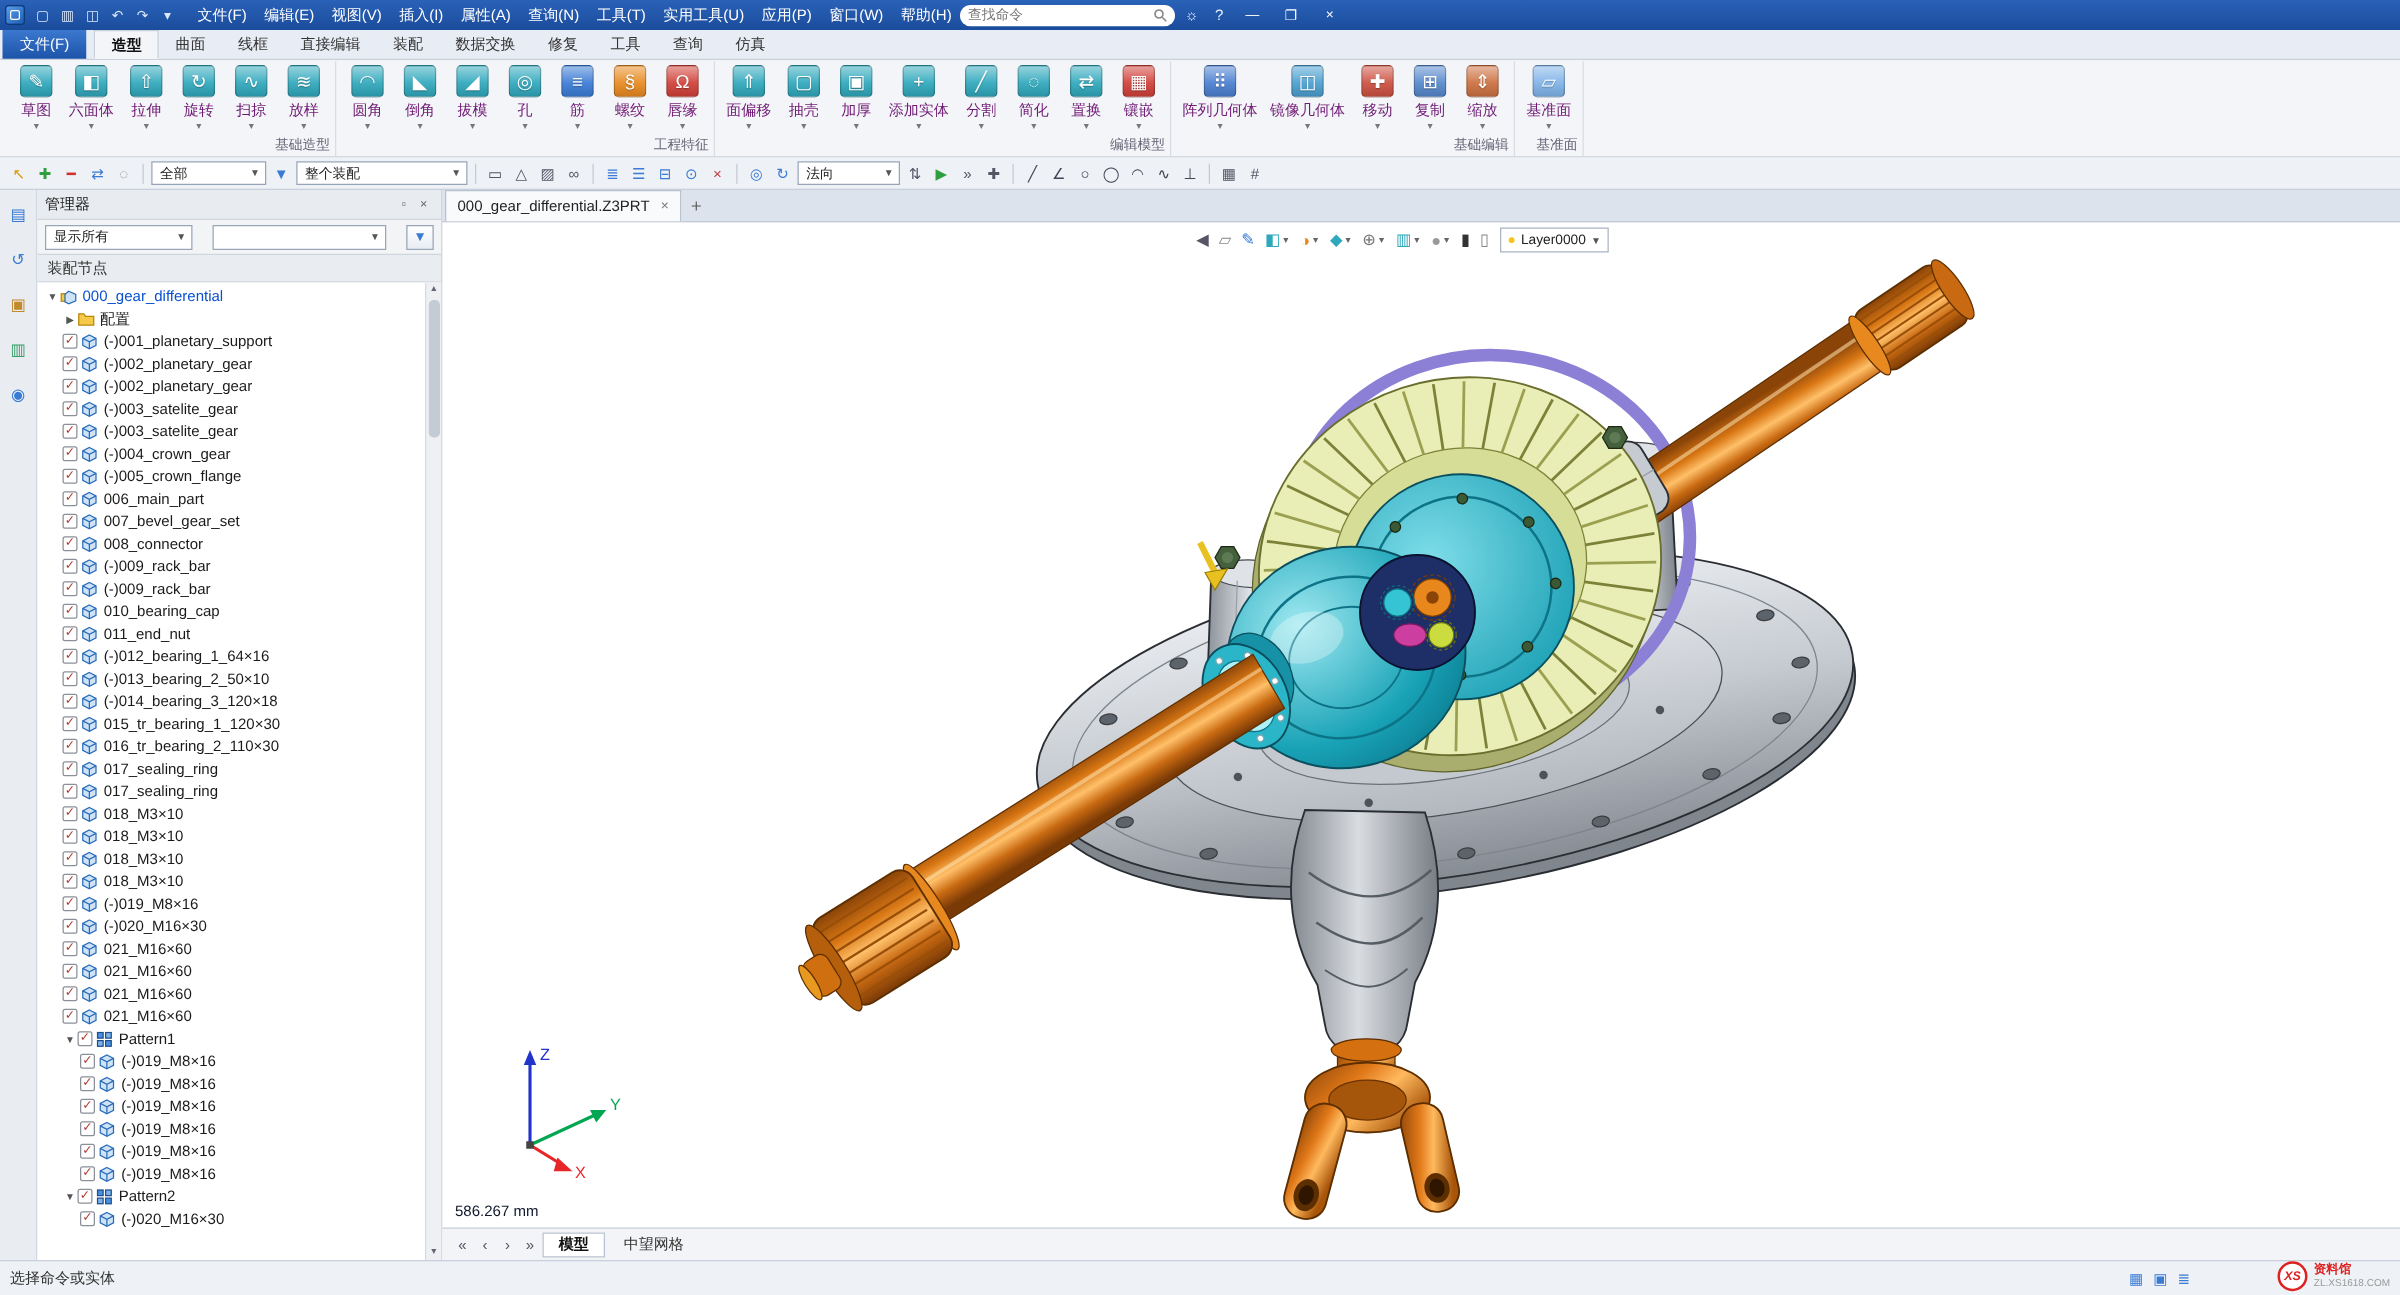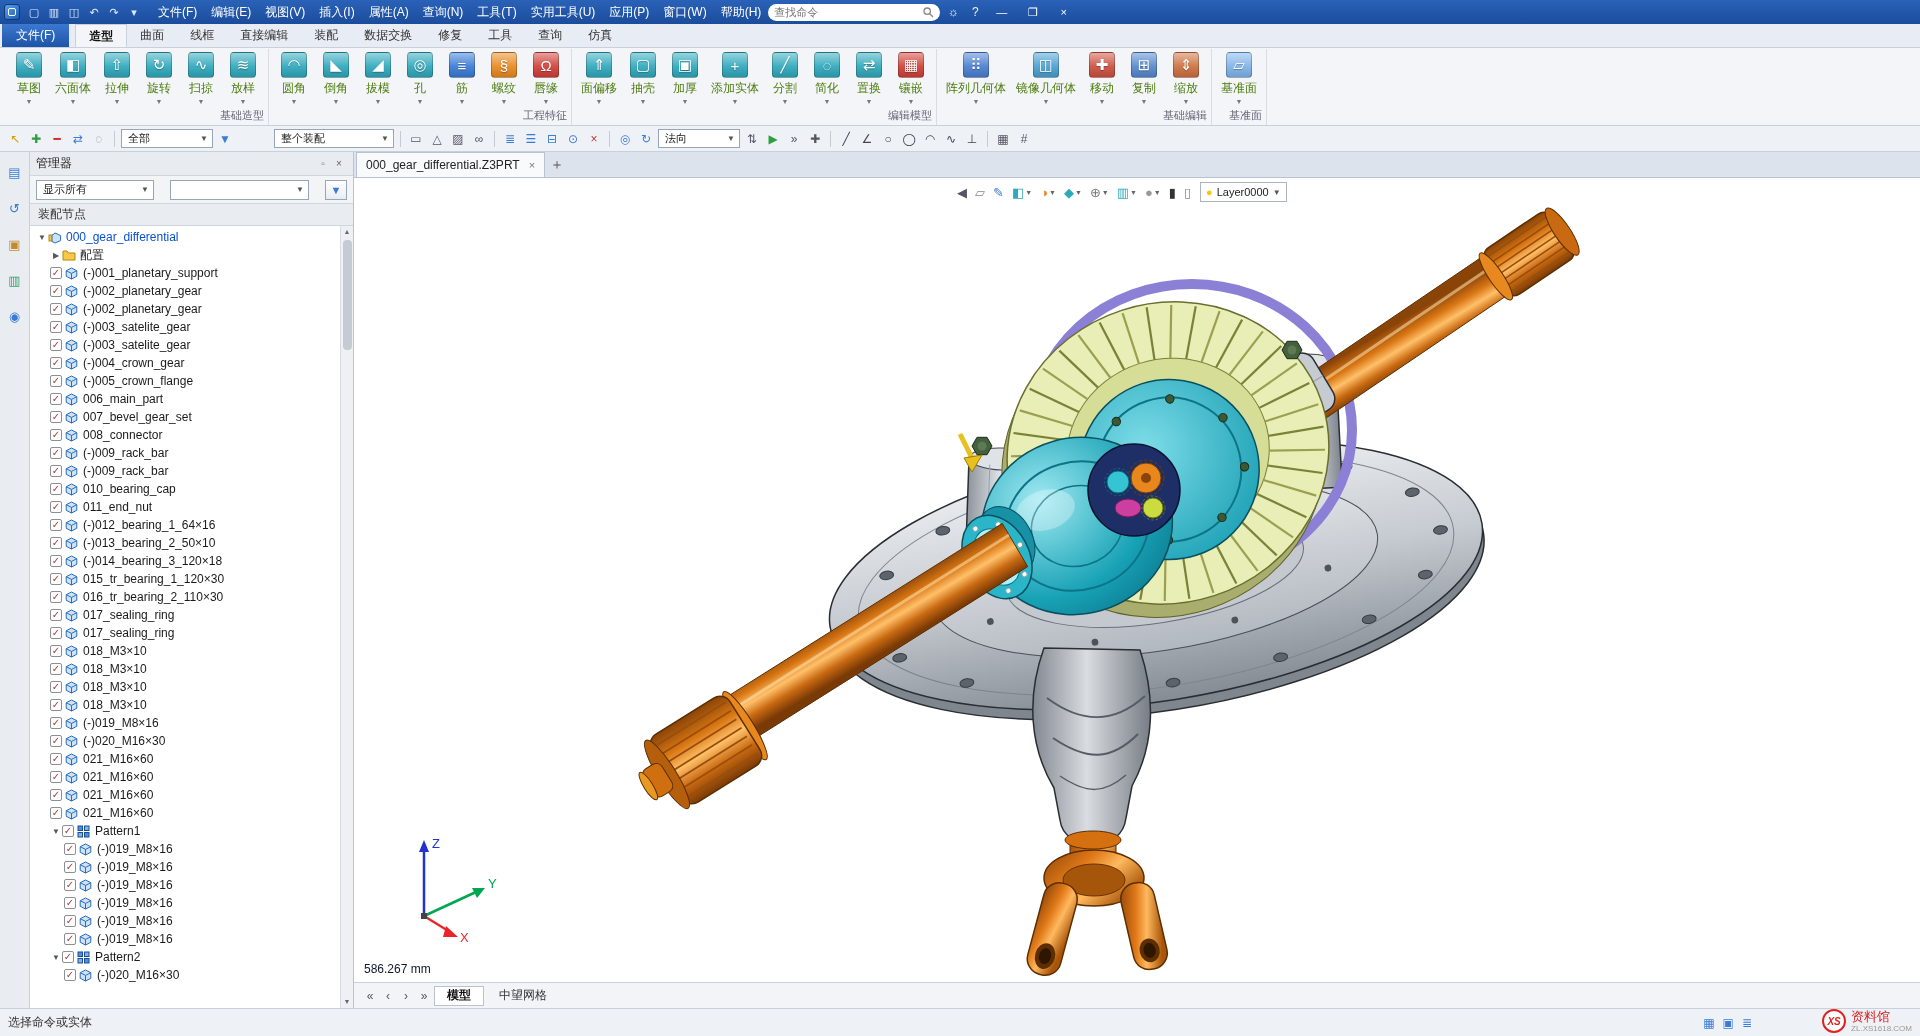--- a/index.html
+++ b/index.html
@@ -26,31 +26,31 @@
 .file-tab{background:linear-gradient(#3c78d0,#1c54a8);color:#fff;padding:0 14px;line-height:23px;height:23px;margin:0 6px 0 2px;font-size:12px;}
 .rtab{padding:0 13px;line-height:22px;height:23px;font-size:12px;color:#333;}
 .rtab.active{background:#f3f5f8;border:1px solid #c8d0dc;border-bottom-color:#f3f5f8;color:#111;font-weight:bold;}
 
 
 .ribbon{height:78px;flex:0 0 78px;background:#f3f5f8;display:flex;align-items:stretch;border-bottom:1px solid #c8d0dc;padding:1px 4px 0 4px;}
 .rgroup{display:flex;flex-direction:column;padding:1px 4px 0;border-right:1px solid #d9dde3;}
 .rrow{display:flex;flex:1;align-items:flex-start;}
 .rbtn{display:flex;flex-direction:column;align-items:center;padding:2px 5px 0;min-width:42px;}
 .ricon{width:26px;height:26px;border-radius:4px;display:flex;align-items:center;justify-content:center;color:#fff;font-size:15px;border:1px solid rgba(0,0,0,.22);background-image:linear-gradient(rgba(255,255,255,.5),rgba(255,255,255,.08) 55%,rgba(0,0,0,.12));text-shadow:0 1px 1px rgba(0,0,0,.3);}
-.rlabel{font-size:12px;color:#4d7c0f;margin-top:2px;white-space:nowrap;}
+.rlabel{font-size:12px;color:#701a75;margin-top:2px;white-space:nowrap;}
 .rdd{font-size:7px;color:#777;line-height:8px;margin-top:1px;}
 .rgname{font-size:11px;color:#667;text-align:right;padding:1px 0 2px;}
 
 
 .toolbar{height:26px;flex:0 0 26px;background:#eef1f5;border-bottom:1px solid #c8d0dc;display:flex;align-items:center;padding:0 6px;gap:3px;}
 .ticon{width:18px;height:18px;display:flex;align-items:center;justify-content:center;font-size:12px;}
 .tsep{width:1px;height:16px;background:#c5cad2;margin:0 3px;}
 .tcombo{height:19px;background:#fff;border:1px solid #98a4b8;display:flex;align-items:center;justify-content:space-between;font-size:11px;padding:0 4px 0 6px;color:#222;}
 .tcombo .dd{font-size:8px;color:#555;margin-left:6px;}
-.w-all{width:92px;}.w-scope{width:120px;margin-left:37px;}.w-orient{width:82px;}
+.w-all{width:92px;}.w-scope{width:137px;}.w-orient{width:82px;}
 
 
 .content{flex:1;display:flex;min-height:0;}
 .leftstrip{width:30px;flex:0 0 30px;background:#e9edf2;border-right:1px solid #c8d0dc;display:flex;flex-direction:column;align-items:center;padding-top:10px;gap:16px;}
 .lsicon{width:20px;height:20px;display:flex;align-items:center;justify-content:center;font-size:13px;}
 
 .manager{width:324px;flex:0 0 324px;background:#f6f7f9;border-right:1px solid #b9c2d0;display:flex;flex-direction:column;min-height:0;}
 .mgr-header{height:24px;flex:0 0 24px;background:#e8ebf0;border-bottom:1px solid #d0d6de;display:flex;align-items:center;padding:0 6px;font-size:12px;color:#222;}
 .mgr-header .sp{flex:1;}
 .mgr-hicon{width:16px;height:16px;display:flex;align-items:center;justify-content:center;color:#666;font-size:10px;}
@@ -93,21 +93,21 @@
 .vptab.active{background:#fff;border-color:#b9c2d0;font-weight:bold;color:#111;}
 
 
 .statusbar{height:28px;flex:0 0 28px;background:#eef1f5;border-top:1px solid #c8d0dc;display:flex;align-items:center;padding:0 8px;position:relative;}
 .status-msg{font-size:12px;color:#333;}
 .status-right{margin-left:auto;display:flex;gap:8px;margin-right:160px;}
 .sicon{font-size:12px;color:#3a7bd5;}
 .watermark{position:absolute;right:8px;bottom:3px;display:flex;align-items:center;gap:5px;}
 .wm-badge{width:24px;height:24px;border-radius:50%;border:2px solid #d22;color:#d22;display:flex;align-items:center;justify-content:center;font-size:10px;font-weight:bold;font-style:italic;background:#fff;}
 .wm-col{display:flex;flex-direction:column;line-height:1;}
-.wm-name{color:#d22;font-weight:normal;font-size:13px;}
+.wm-name{color:#d22;font-weight:bold;font-size:10px;}
 .wm-site{color:#999;font-size:8px;margin-top:2px;}
 </style>
 </head>
 <body>
 
 <div id="app">
 
   <div class="titlebar">
     <div class="app-logo"></div>
     <div class="qat" id="qat">

